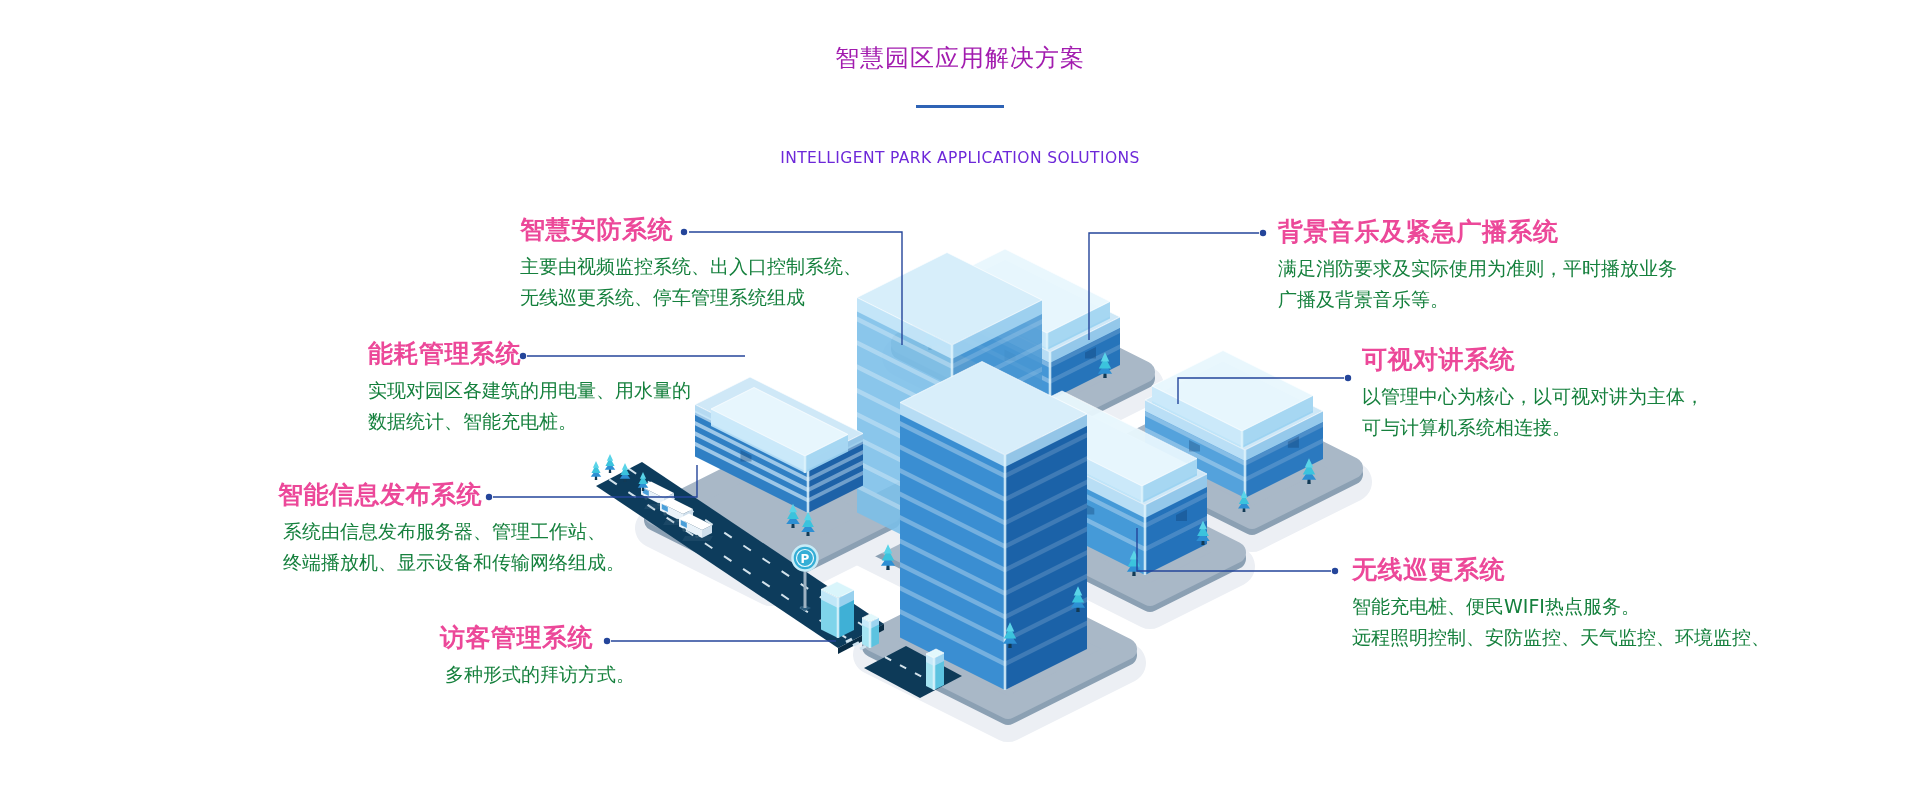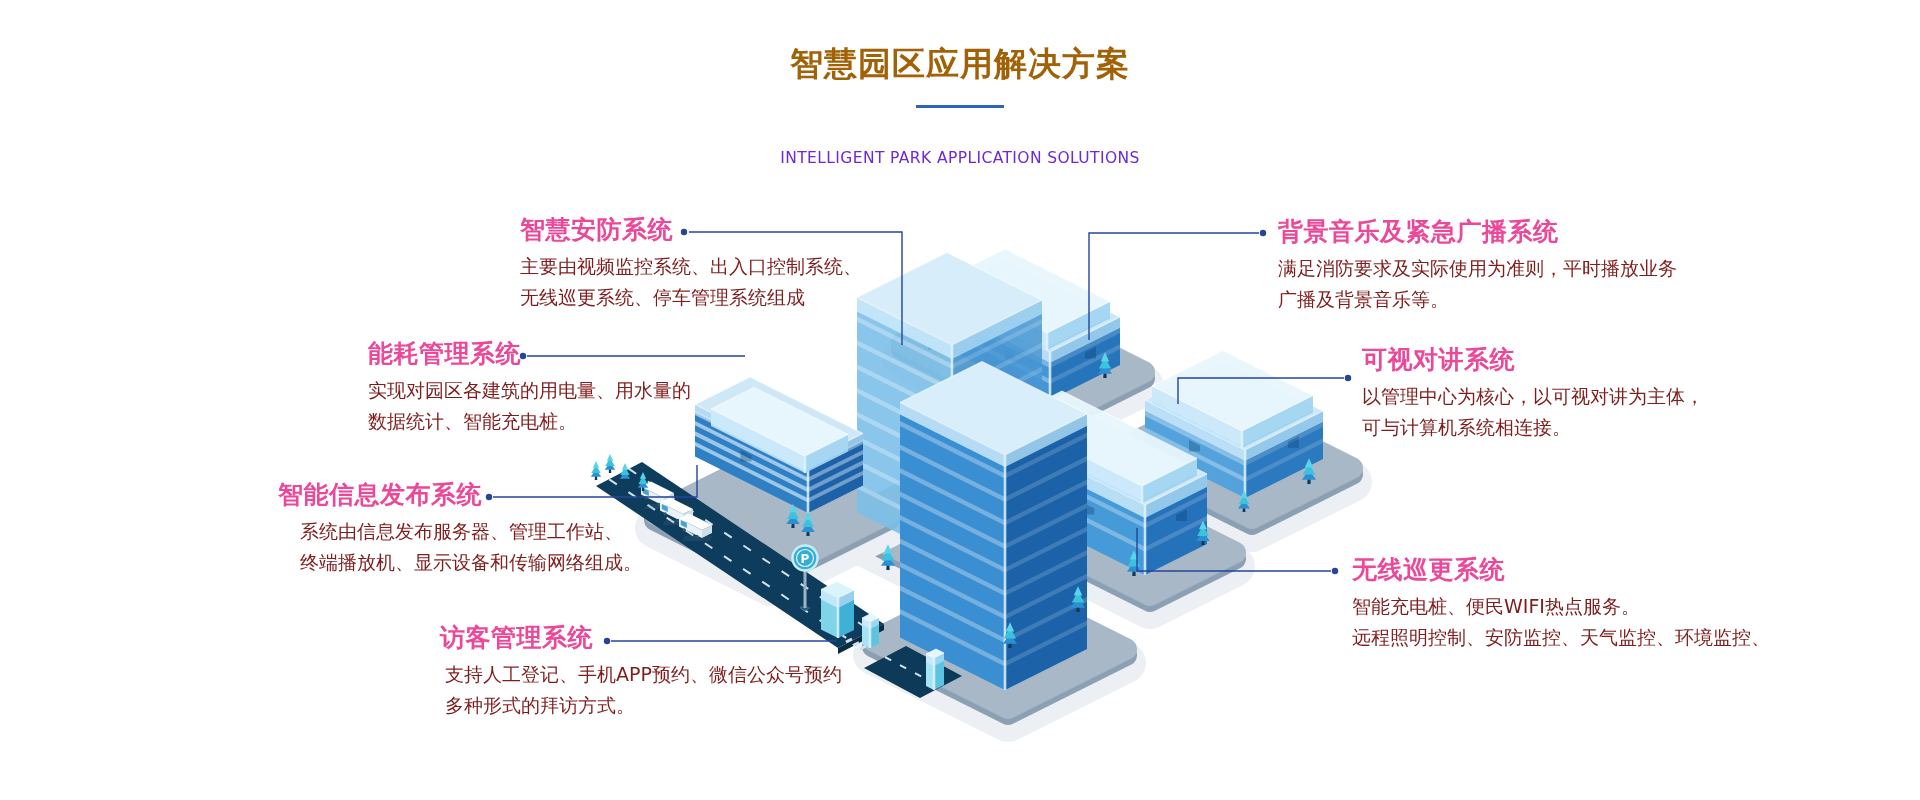--- a/index.html
+++ b/index.html
@@ -1,25 +1,25 @@
 <!DOCTYPE html>
 <html><head>
 <meta charset="utf-8">
 <style>
   html,body{margin:0;padding:0;background:#ffffff;}
   .stage{position:relative;width:1920px;height:800px;background:#ffffff;overflow:hidden;
          font-family:"DejaVu Sans","Liberation Sans",sans-serif;}
   .hdr{position:absolute;left:0;right:0;top:42px;text-align:center;}
-  .hdr-title{font-size:33px;font-weight:700;color:#a16207;letter-spacing:1px;}
+  .hdr-title{font-size:24px;font-weight:400;color:#a21caf;letter-spacing:1px;}
   .hdr-rule{position:absolute;left:916px;top:105px;width:88px;height:3px;background:#2e63b5;}
   .hdr-sub{position:absolute;left:0;right:0;top:149px;text-align:center;
            font-size:15.5px;color:#6d28d9;letter-spacing:0.4px;}
   .callout{position:absolute;white-space:nowrap;}
   .c-title{font-size:25px;font-weight:700;color:#ec4899;letter-spacing:0.5px;line-height:28px;}
-  .c-desc{margin-top:7px;font-size:19px;color:#7f1d1d;line-height:31px;}
+  .c-desc{margin-top:7px;font-size:19px;color:#15803d;line-height:31px;}
   #scene{position:absolute;left:0;top:0;}
 </style>
 </head>
 <body>
 
 <div class="stage">
 
   <svg id="scene" width="1920" height="800" viewBox="0 0 1920 800">
       <polygon points="1052,432 1144,386 994,311 902,357" fill="#eceff4" stroke="#eceff4" stroke-width="40" stroke-linejoin="round"></polygon>
       <polygon points="1052,424 1144,378 994,303 902,349" fill="#8ba0b3" stroke="#8ba0b3" stroke-width="22" stroke-linejoin="round"></polygon>
@@ -400,30 +400,29 @@
   <div class="callout" style="left:368px;top:340px">
     <div class="c-title">能耗管理系统</div>
     <div class="c-desc">
       <div>实现对园区各建筑的用电量、用水量的</div>
       <div>数据统计、智能充电桩。</div>
     </div>
   </div>
 
   <div class="callout" style="left:278px;top:481px">
     <div class="c-title">智能信息发布系统</div>
-    <div class="c-desc" style="margin-left:22px">
+    <div class="c-desc" style="margin-left:5px">
       <div>系统由信息发布服务器、管理工作站、</div>
       <div>终端播放机、显示设备和传输网络组成。</div>
     </div>
   </div>
 
   <div class="callout" style="left:440px;top:624px">
     <div class="c-title">访客管理系统</div>
     <div class="c-desc" style="margin-left:5px">
-      <div>支持人工登记、手机APP预约、微信公众号预约</div>
       <div>多种形式的拜访方式。</div>
     </div>
   </div>
 
   <div class="callout" style="left:1278px;top:218px">
     <div class="c-title">背景音乐及紧急广播系统</div>
     <div class="c-desc">
       <div>满足消防要求及实际使用为准则，平时播放业务</div>
       <div>广播及背景音乐等。</div>
     </div>

